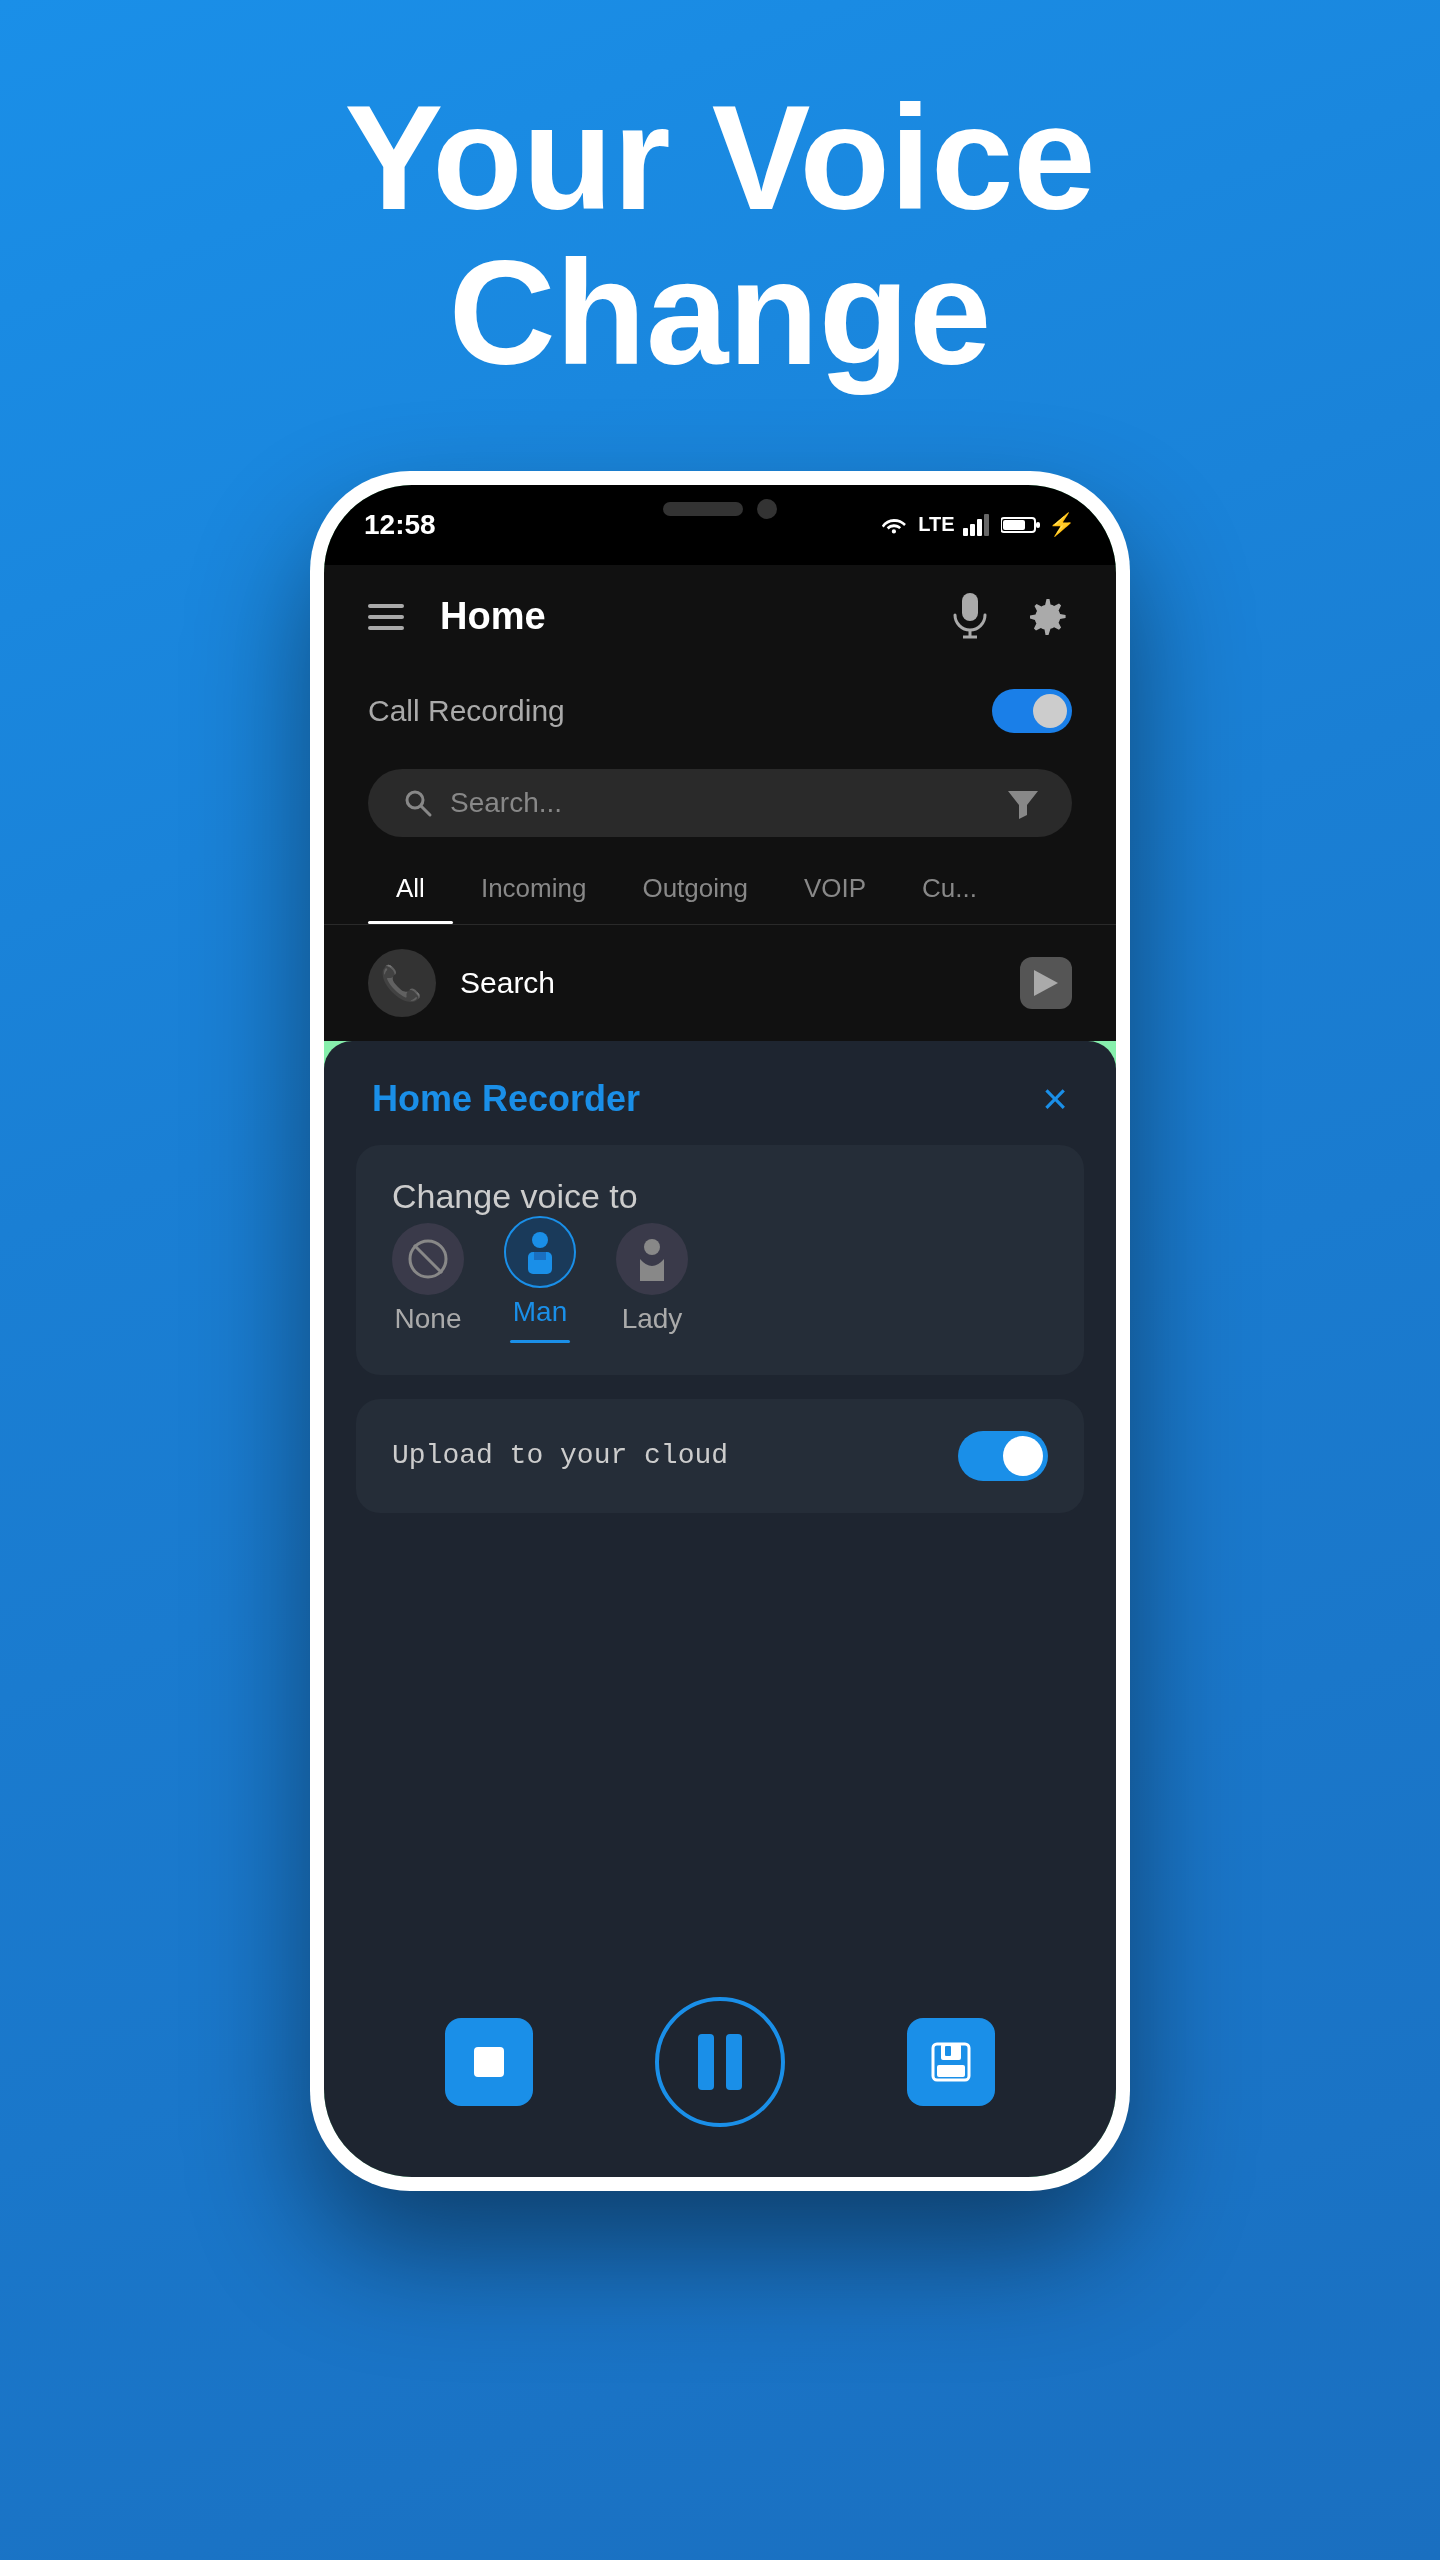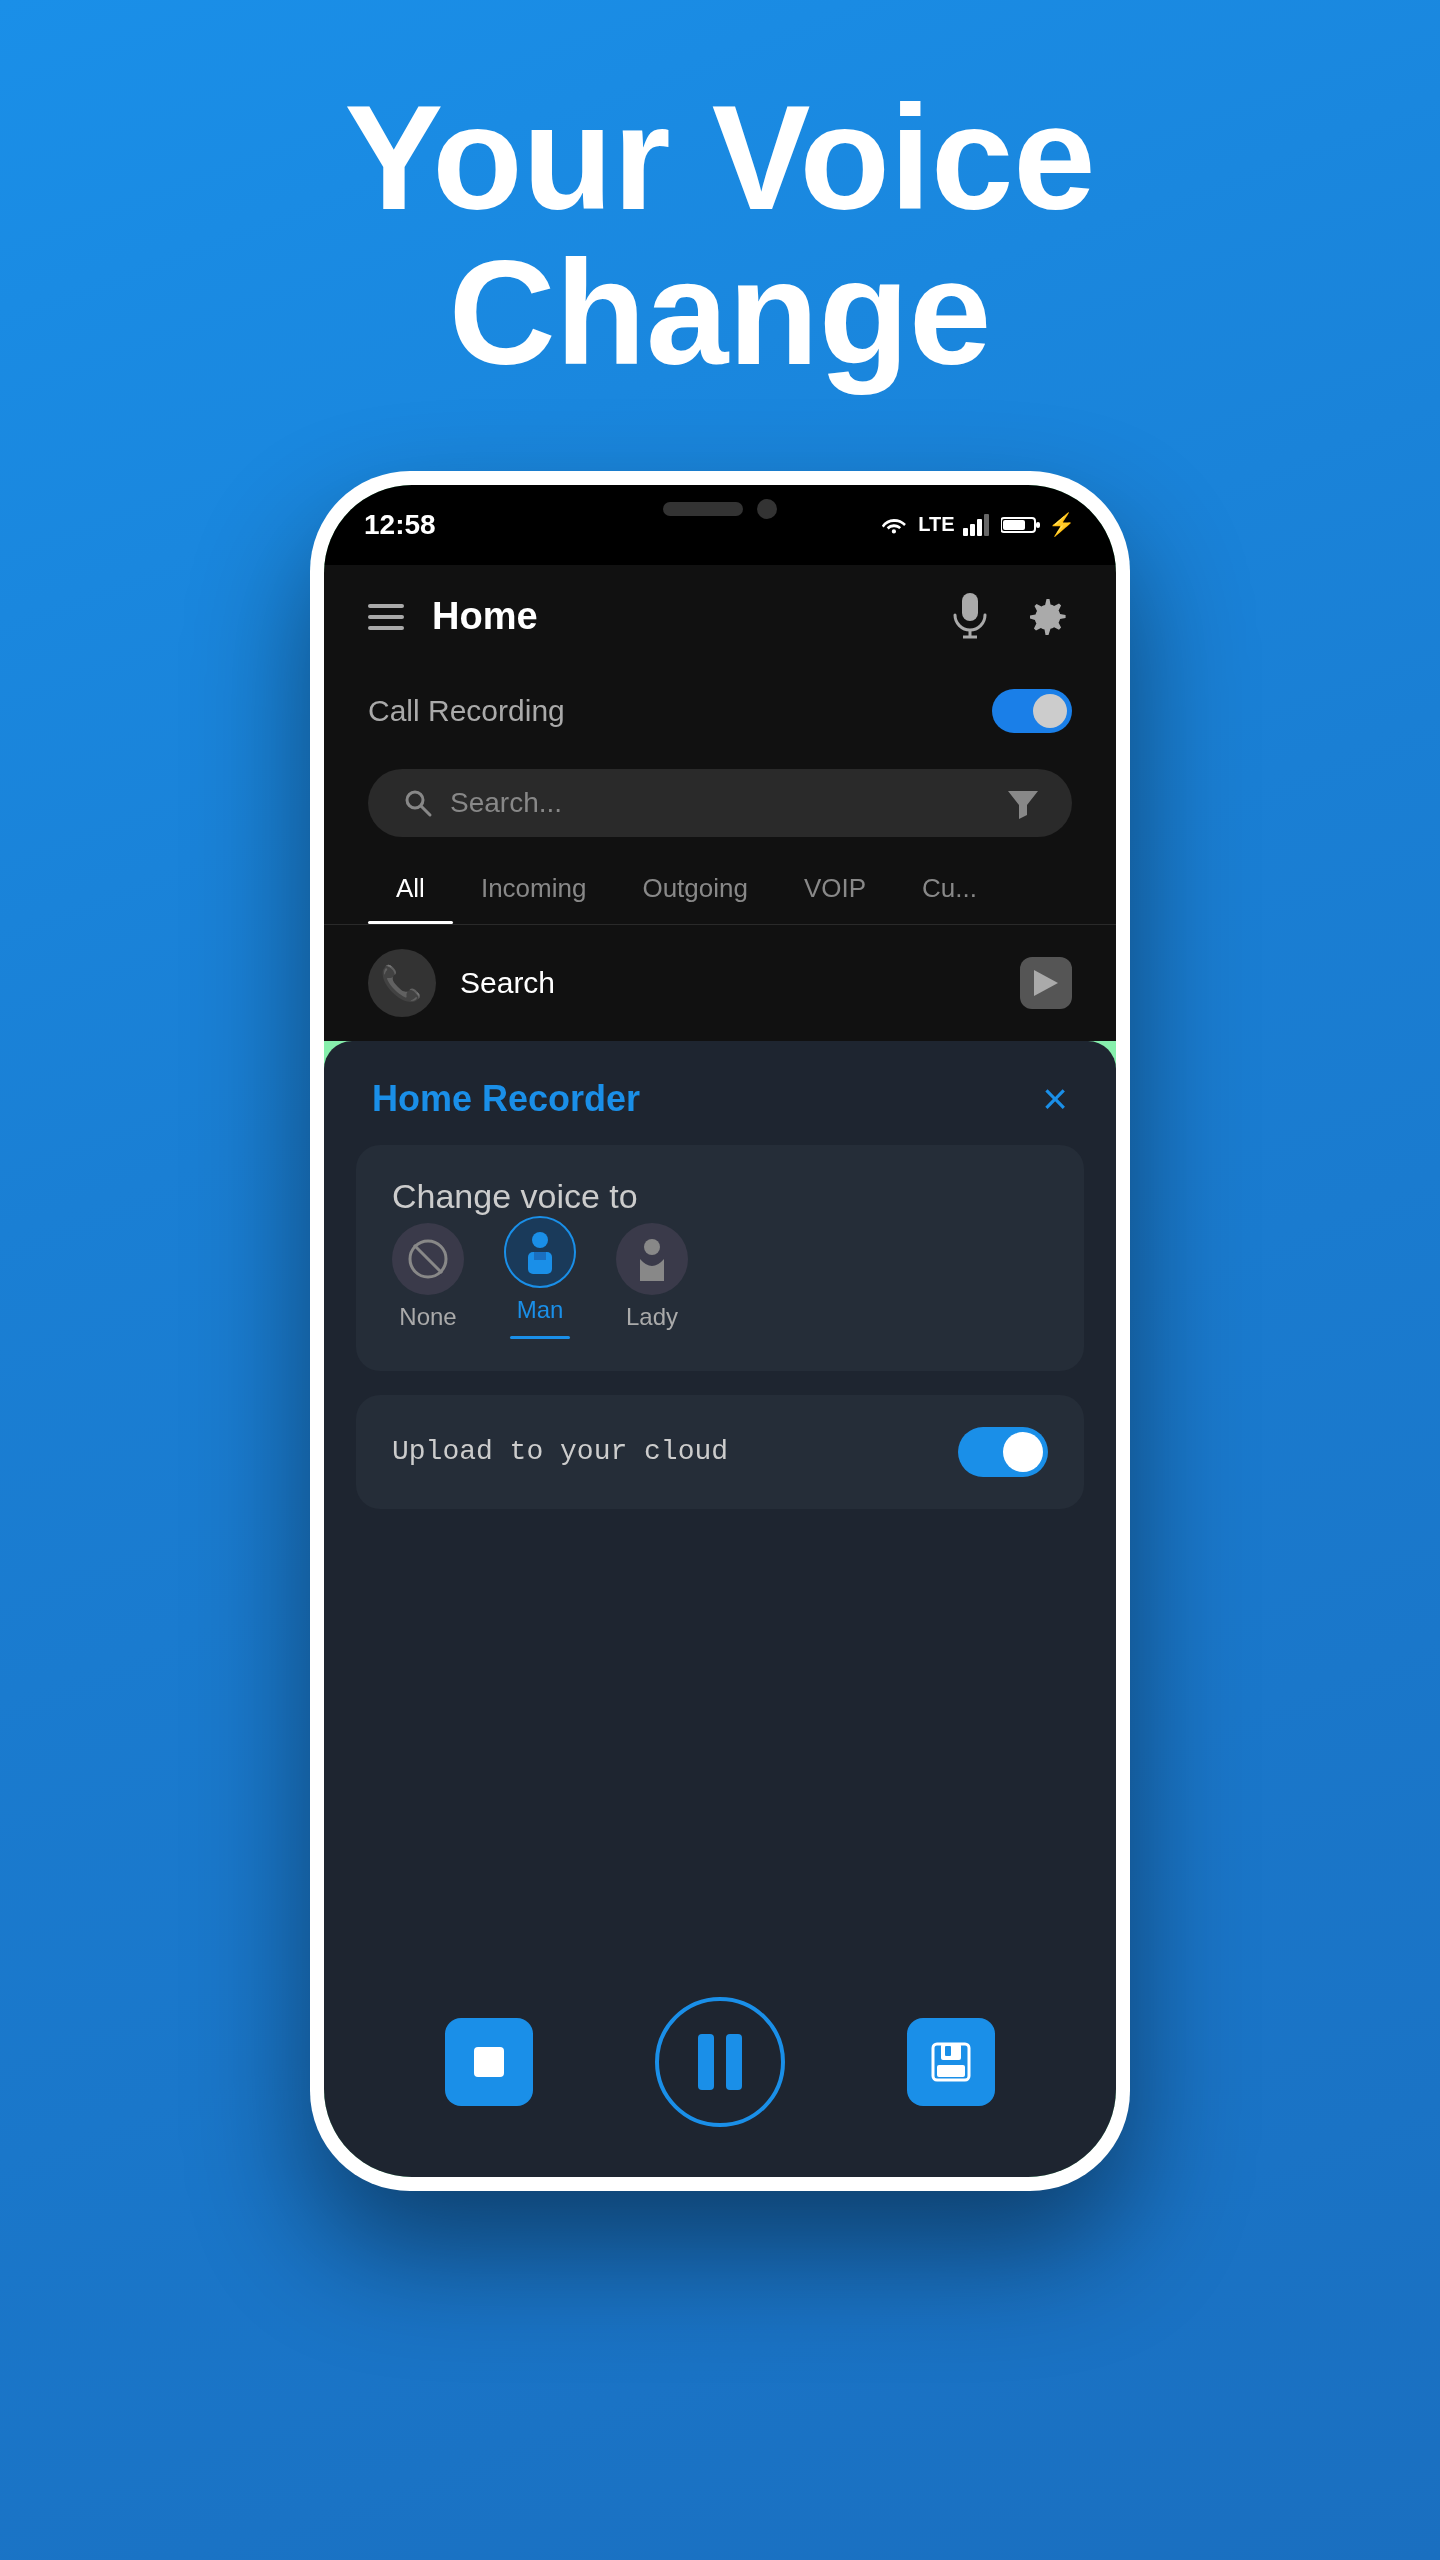--- a/index.html
+++ b/index.html
@@ -107,21 +107,21 @@
       padding: 28px 44px;
       display: flex;
       align-items: center;
       justify-content: space-between;
       flex-shrink: 0;
     }
 
     .app-bar-left {
       display: flex;
       align-items: center;
-      gap: 28px;
+      gap: 36px;
     }
 
     .hamburger-icon {
       display: flex;
       flex-direction: column;
       gap: 7px;
     }
 
     .hamburger-icon span {
       display: block;
@@ -368,21 +368,21 @@
       font-size: 36px;
     }
 
     .voice-option-icon.selected {
       background: #1a3a5a;
       border: 2px solid #1a8fe8;
     }
 
     .voice-option-label {
       color: #aaaaaa;
-      font-size: 24px;
+      font-size: 28px;
     }
 
     .voice-option.selected .voice-option-label {
       color: #1a8fe8;
     }
 
     .voice-option-underline {
       height: 3px;
       width: 60px;
       background: #1a8fe8;

